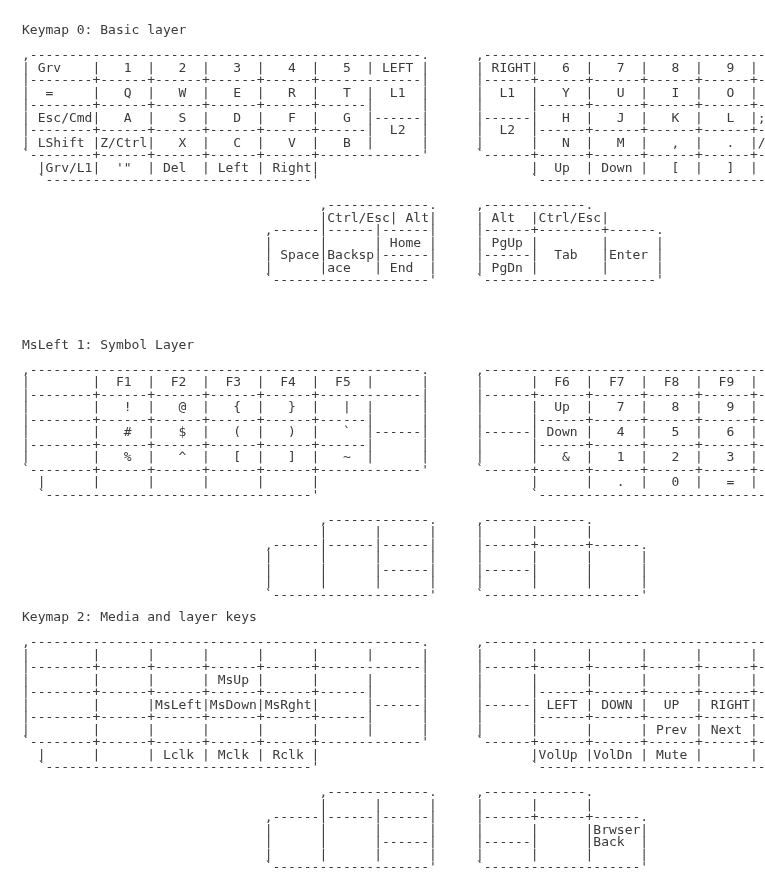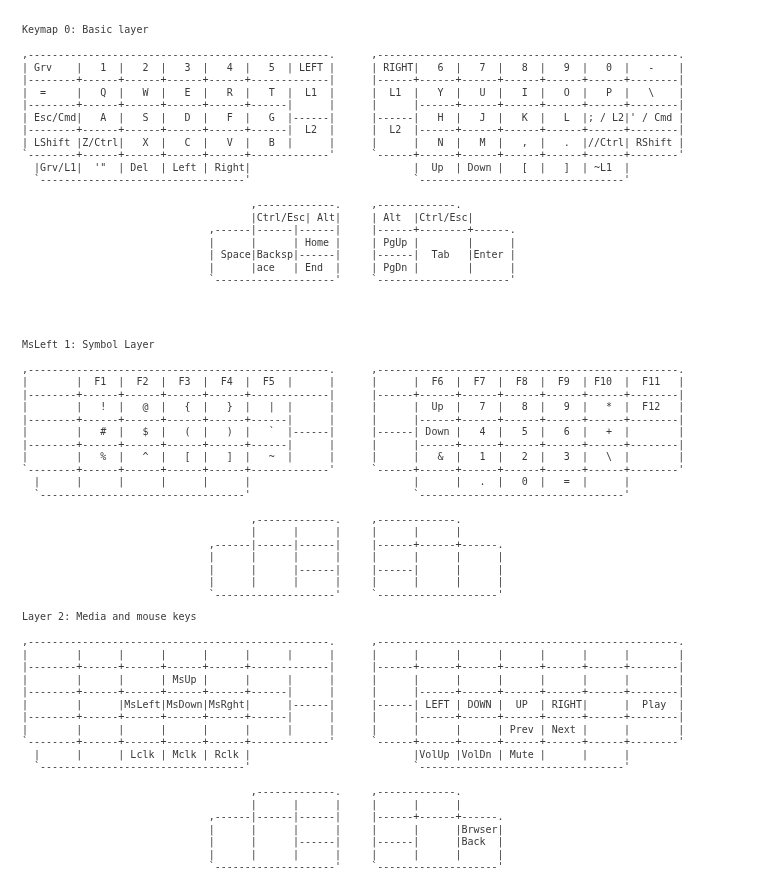--- a/index.html
+++ b/index.html
@@ -1,20 +1,20 @@
 <!DOCTYPE html>
 <html><head>
 <meta charset="utf-8">
 <style>
   * { margin:0; padding:0; box-sizing:border-box; }
   html, body { width:765px; height:883px; background:#ffffff; overflow:hidden; }
   .doc {
     padding: 24px 0 0 22px;
     font-family: "DejaVu Sans Mono", "Liberation Mono", monospace;
-    font-size: 10px;
+    font-size: 13px;
     line-height: 12.5px;
     color: #3a3a3a;
   }
   pre { font: inherit; white-space: pre; margin:0; }
   .title { margin-bottom: 12.5px; }
   .art-0 { margin-bottom: 52px; }
   .art-1 { margin-bottom: 10px; }
   .art-2 { margin-bottom: 0; }
 </style>
 </head>
@@ -62,21 +62,21 @@
                                       ,-------------.     ,-------------.
                                       |      |      |     |      |      |
                                ,------|------|------|     |------+------+------.
                                |      |      |      |     |      |      |      |
                                |      |      |------|     |------|      |      |
                                |      |      |      |     |      |      |      |
                                `--------------------'     `--------------------'</pre>
   </section>
 
   <section class="keymap-section">
-    <pre class="title">Layer 2: Media and mouse keys</pre>
+    <pre class="title">Keymap 2: Media and layer keys</pre>
     <pre class="art art-2">,--------------------------------------------------.      ,--------------------------------------------------.
 |        |      |      |      |      |      |      |      |      |      |      |      |      |      |        |
 |--------+------+------+------+------+-------------|      |------+------+------+------+------+------+--------|
 |        |      |      | MsUp |      |      |      |      |      |      |      |      |      |      |        |
 |--------+------+------+------+------+------|      |      |      |------+------+------+------+------+--------|
 |        |      |MsLeft|MsDown|MsRght|      |------|      |------| LEFT | DOWN |  UP  | RIGHT|      |  Play  |
 |--------+------+------+------+------+------|      |      |      |------+------+------+------+------+--------|
 |        |      |      |      |      |      |      |      |      |      |      | Prev | Next |      |        |
 `--------+------+------+------+------+-------------'      `------+------+------+------+------+------+--------'
   |      |      | Lclk | Mclk | Rclk |                           |VolUp |VolDn | Mute |      |      |

